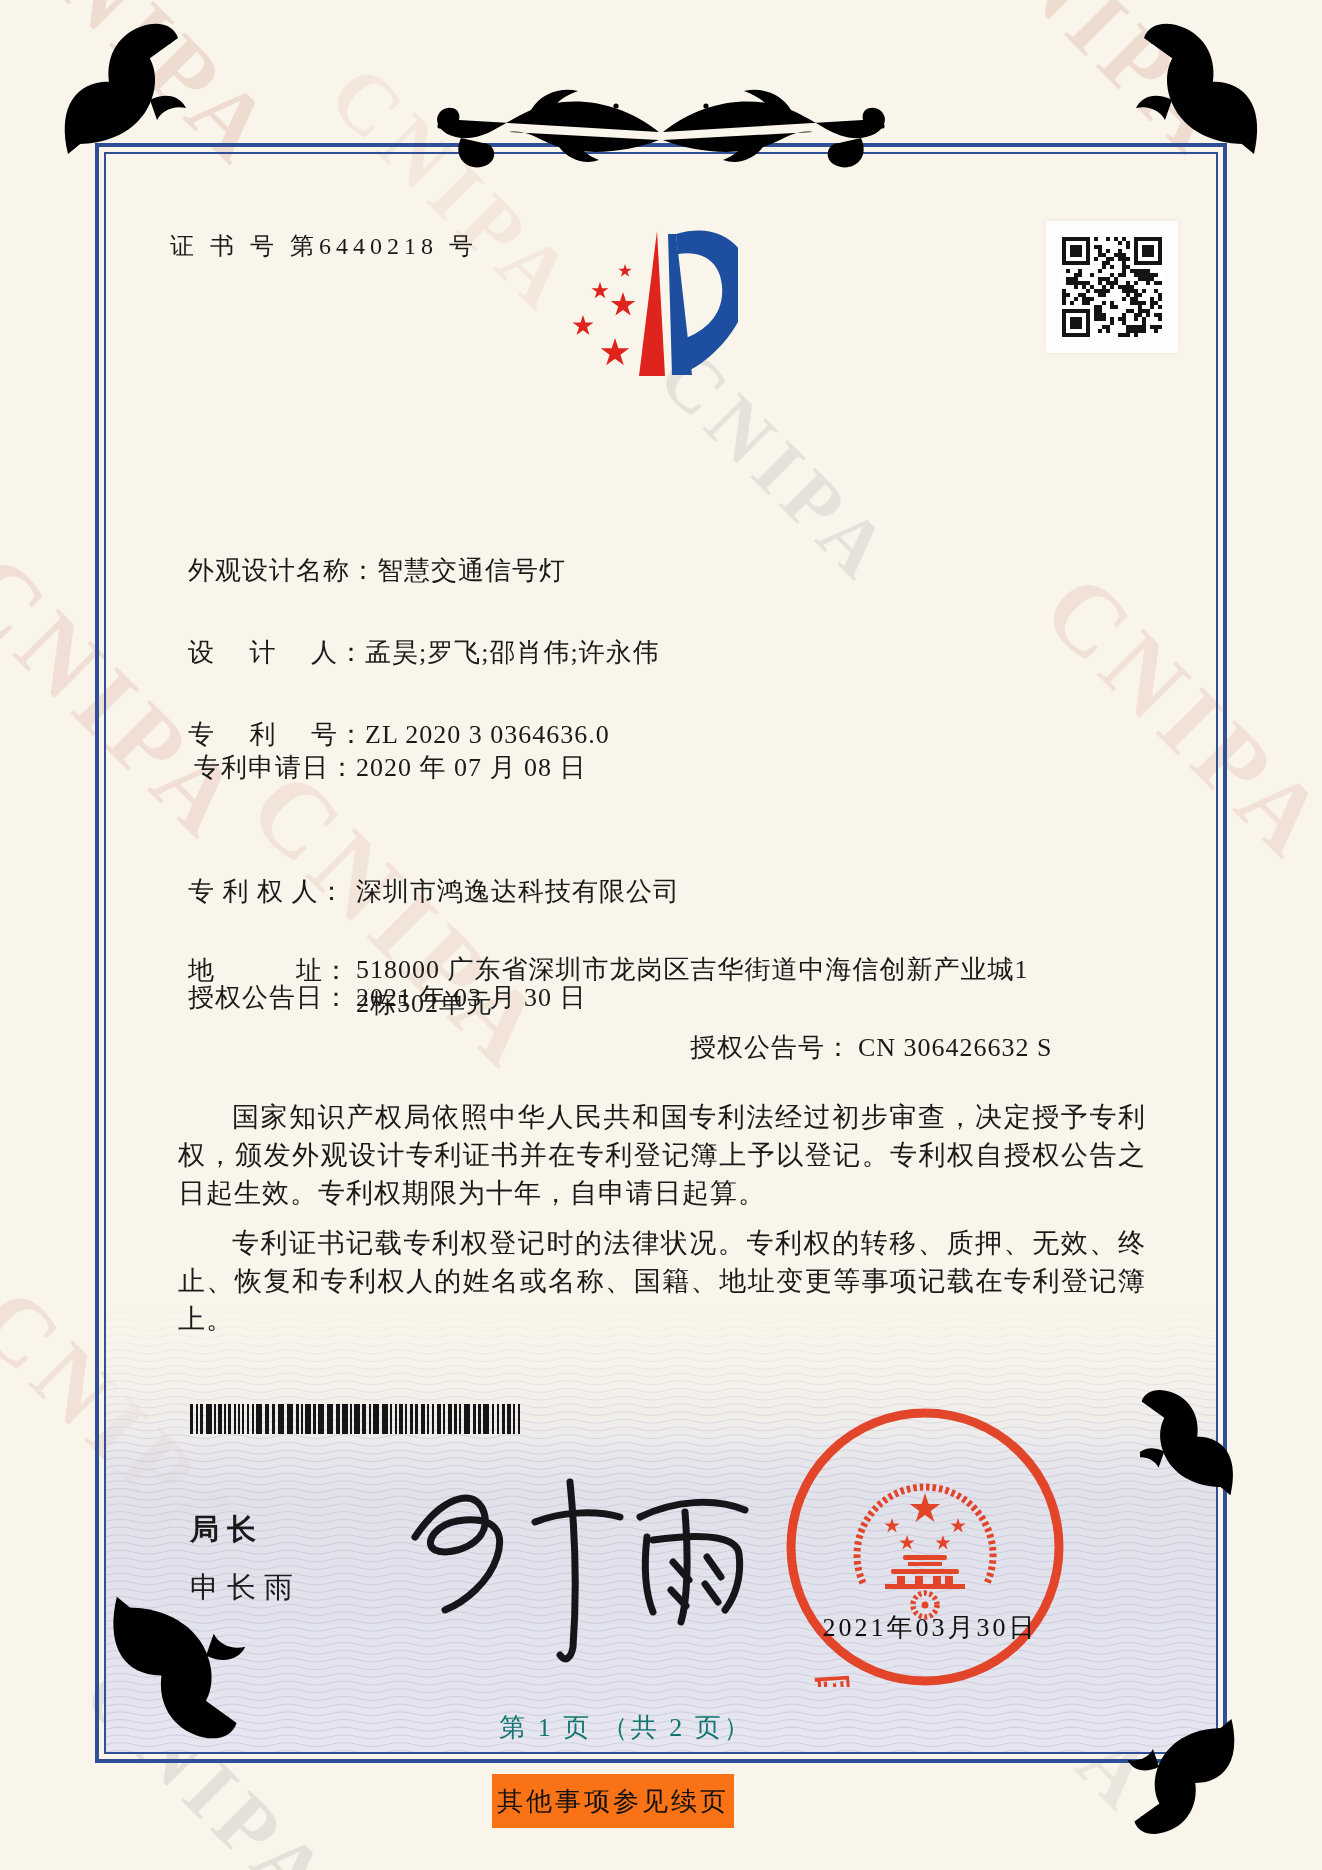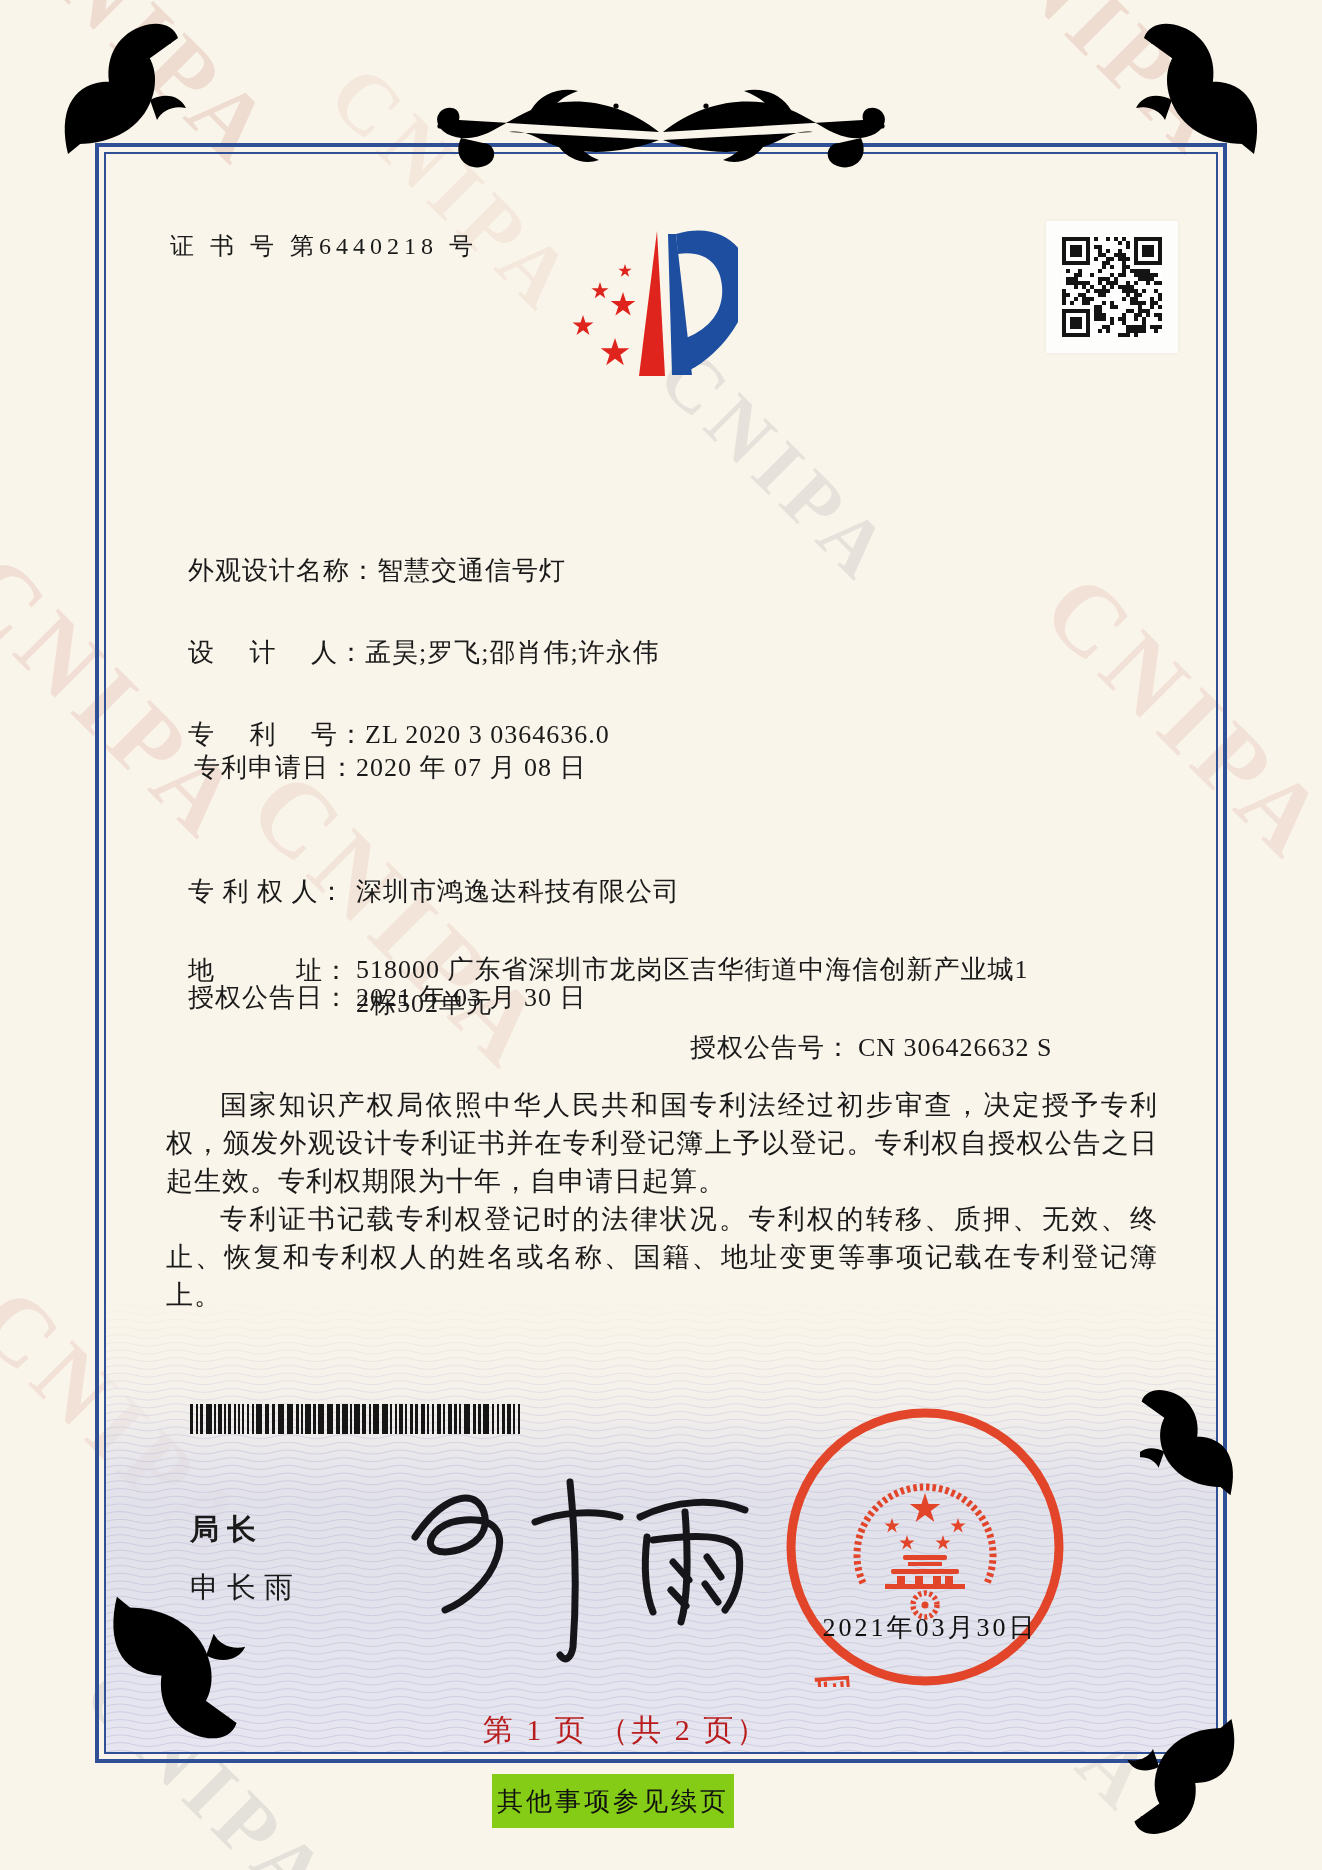--- a/index.html
+++ b/index.html
@@ -50,43 +50,43 @@
   .frow{position:absolute;left:188px;font-size:26px;letter-spacing:1px;z-index:4;white-space:nowrap;}
   .frow .fl{display:inline-block;min-width:168px;}
   .frow .fv{white-space:pre-line;}
   .r1{top:553px;} .r2{top:635px;} .r3{top:717px;} .r4{top:750px;text-align:right;} .r5{top:874px;}
   .r6{top:953px;white-space:normal;}
   .r6 .fv{display:inline-block;vertical-align:top;width:690px;line-height:34px;}
   .r7{top:980px;} .r8{top:1030px;left:690px;}
 
   .paras{left:166px;top:1086px;width:992px;font-size:27px;line-height:38px;text-align:justify;
          letter-spacing:1px;z-index:4;}
-  .paras p{margin:0;text-indent:2em;}
+  .paras p{margin:12px;text-indent:2em;}
 
   
   #barcode-svg{position:absolute;left:190px;top:1404px;z-index:4;}
   #barcode-svg rect{fill:#151515;}
   .director-label{left:190px;top:1510px;font-size:29px;font-weight:600;letter-spacing:8px;
                   font-family:"Liberation Sans","DejaVu Sans",sans-serif;z-index:4;}
   .director-name{left:190px;top:1568px;font-size:29px;font-weight:400;letter-spacing:8px;
                  font-family:"Liberation Sans","DejaVu Sans",sans-serif;z-index:4;}
   .sig-svg{left:385px;top:1462px;z-index:4;}
   .sig-svg path{fill:none;stroke:#16161a;stroke-width:7;stroke-linecap:round;stroke-linejoin:round;}
   .seal-svg{left:785px;top:1407px;z-index:4;opacity:.93;}
   .seal-svg .red{fill:var(--seal-red,#e23a1c);}
   .seal-svg .rline{fill:none;stroke:var(--seal-red,#e23a1c);}
   .seal-text{fill:var(--seal-red,#e23a1c);font-size:37px;font-weight:bold;letter-spacing:15px;
              font-family:"Liberation Serif","DejaVu Serif",serif;}
   .seal-date{left:800px;top:1610px;width:260px;text-align:center;font-size:26px;letter-spacing:3px;
              color:#101010;z-index:5;}
 
   
-  .page-info{left:450px;top:1710px;width:352px;text-align:center;font-size:30px;letter-spacing:3px;
-             color:#b91c1c;z-index:4;}
-  .cont-box{left:492px;top:1774px;width:242px;height:54px;background:#84cc16;z-index:4;
+  .page-info{left:450px;top:1710px;width:352px;text-align:center;font-size:26px;letter-spacing:3px;
+             color:#0f766e;z-index:4;}
+  .cont-box{left:492px;top:1774px;width:242px;height:54px;background:#f97316;z-index:4;
             display:flex;align-items:center;justify-content:center;}
   .cont-note{font-size:26px;letter-spacing:3px;color:#111;}
 
   
   .orn{position:absolute;z-index:5;pointer-events:none;}
 </style>
 </head>
 <body>
 
 <div class="page">

